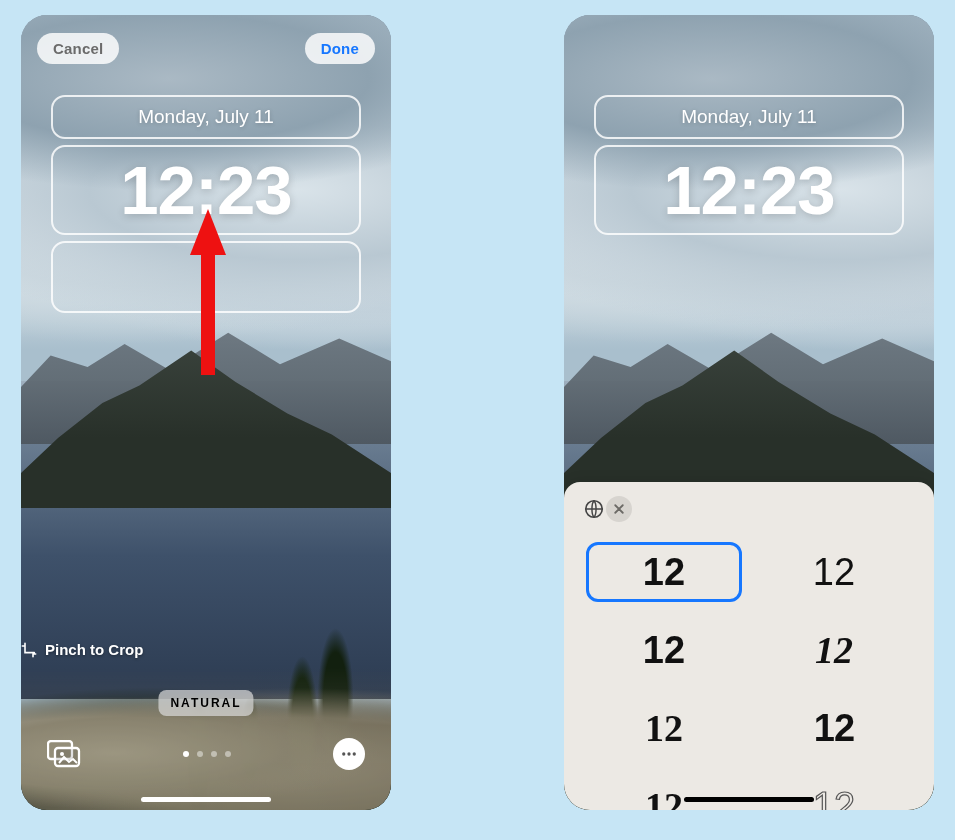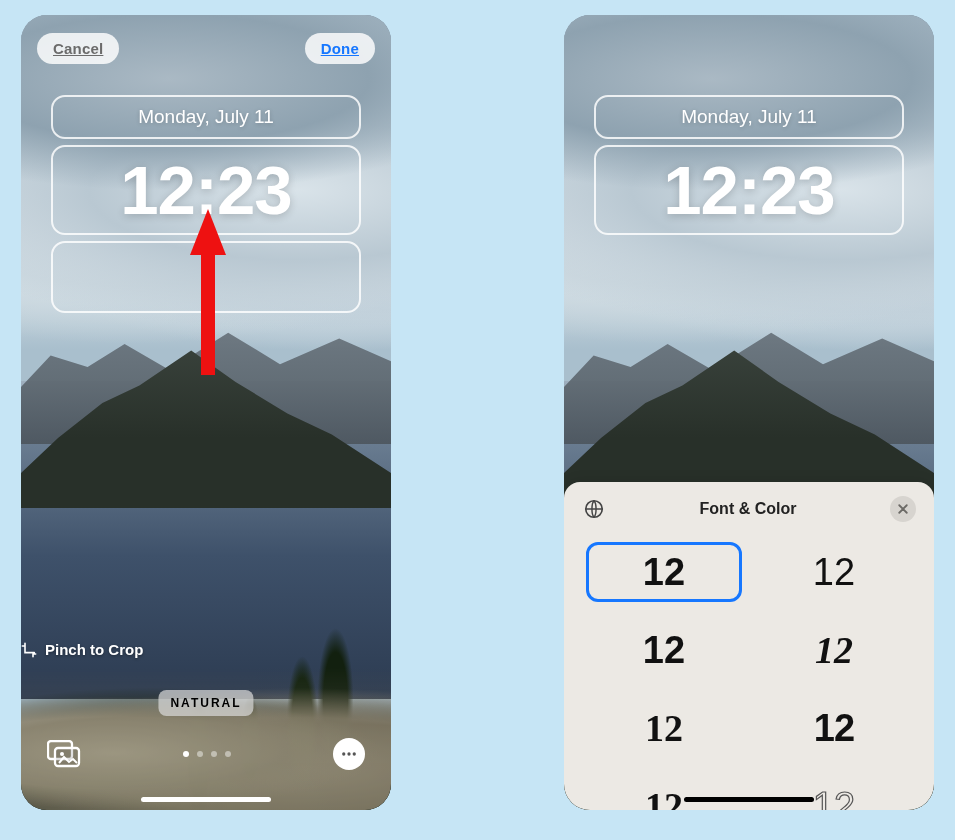--- a/index.html
+++ b/index.html
@@ -73,21 +73,20 @@
   
   .topbar { position:absolute; top:18px; left:0; right:0; display:flex; justify-content:space-between; padding:0 16px; }
   .pill-btn {
     background: rgba(255,255,255,.82);
     color:#6b6b6b;
     border:none;
     border-radius:18px;
     padding:7px 16px;
     font-size:15px; font-weight:600;
     letter-spacing:.2px;
-    text-decoration:underline;
   }
   .pill-btn.done { color:#1677ff; }
 
   
   .frame {
     position:absolute; left:30px; right:30px;
     border:2px solid rgba(255,255,255,.82);
     border-radius:14px;
     display:flex; align-items:center; justify-content:center;
   }
@@ -286,21 +285,20 @@
   </div>
 
   <div class="sheet">
     <div class="sheet-header">
       <div class="globe-btn">
         <svg viewBox="0 0 24 24" width="22" height="22">
           <circle cx="12" cy="12" r="9" stroke="#444" stroke-width="1.8" fill="none"></circle>
           <path d="M3 12h18M12 3c3 3 3 15 0 18M12 3c-3 3-3 15 0 18" stroke="#444" stroke-width="1.6" fill="none"></path>
         </svg>
       </div>
-      <div class="sheet-title">Font &amp; Color</div>
       <div class="close-btn">
         <svg viewBox="0 0 16 16" width="12" height="12">
           <path d="M3 3l10 10M13 3L3 13" stroke="#6c6a66" stroke-width="2.4" stroke-linecap="round"></path>
         </svg>
       </div>
     </div>
 
     <div class="font-grid">
       <div class="font-cell f0 selected">12</div>
       <div class="font-cell f1">12</div>

